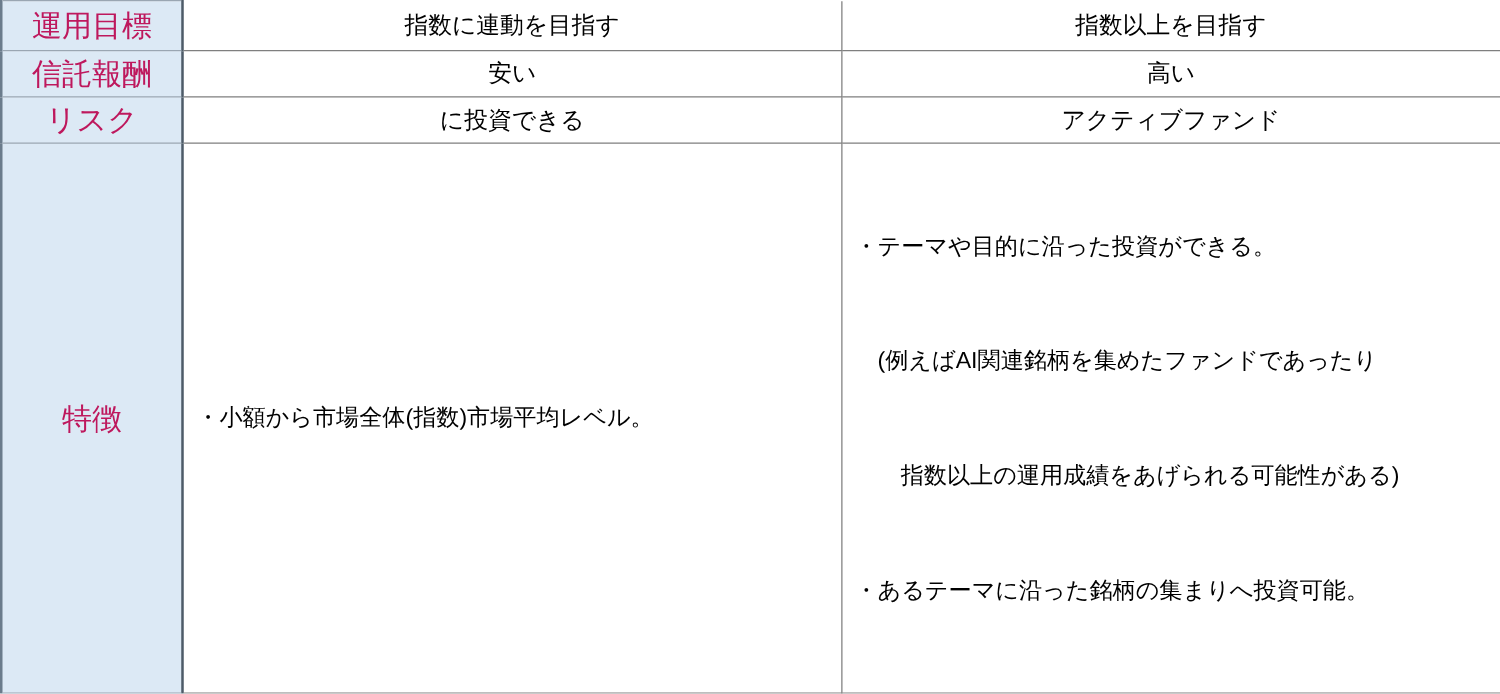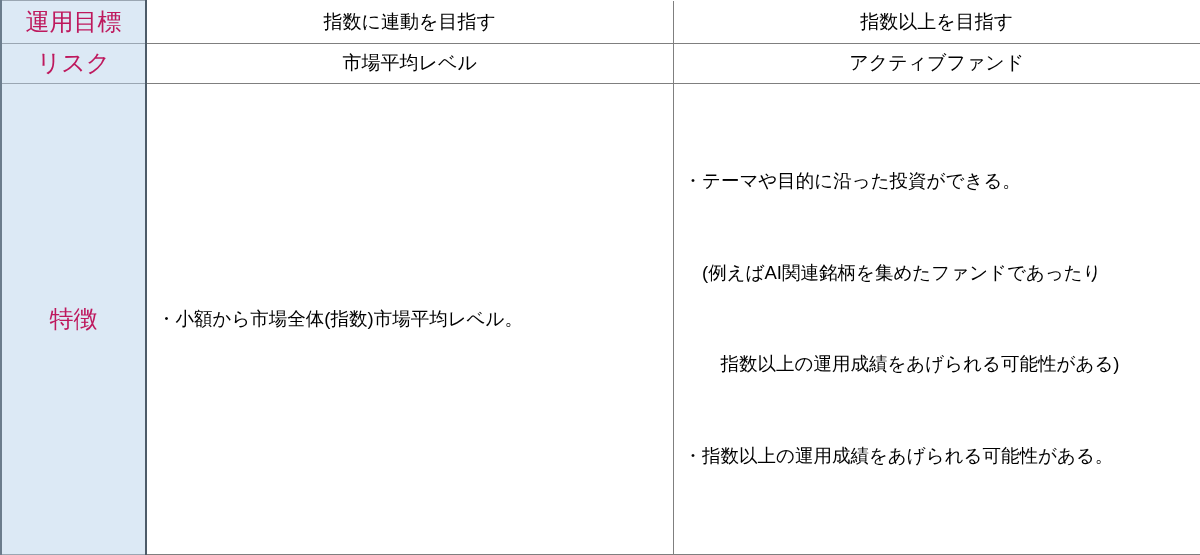--- a/index.html
+++ b/index.html
@@ -101,39 +101,44 @@
   </colgroup>
   <tbody>
 
 
     <tr>
       <td class="lbl first" style="height:38px">運用目標</td>
       <td class="val mid">指数に連動を目指す</td>
       <td class="val">指数以上を目指す</td>
     </tr>
 
+    <tr>
+      <td class="lbl" style="height:35px">信託報酬</td>
+      <td class="val mid">安い</td>
+      <td class="val">高い</td>
+    </tr>
 
     <tr>
       <td class="lbl" style="height:35px">リスク</td>
-      <td class="val mid">市場平均レベル</td>
+      <td class="val mid">に投資できる</td>
       <td class="val">アクティブファンド</td>
     </tr>
 
     <tr>
       <td class="lbl" style="height:175px">特徴</td>
       <td class="val mid feat">
         <div class="feat-list">
           <span class="fl-line">・小額から市場全体(指数)市場平均レベル。</span>
         </div>
       </td>
       <td class="val feat">
         <div class="feat-list">
           <span class="fl-line">・テーマや目的に沿った投資ができる。</span>
           <span class="fl-line">　(例えばAI関連銘柄を集めたファンドであったり</span>
           <span class="fl-line">　　指数以上の運用成績をあげられる可能性がある)</span>
-          <span class="fl-line">・指数以上の運用成績をあげられる可能性がある。</span>
+          <span class="fl-line">・あるテーマに沿った銘柄の集まりへ投資可能。</span>
         </div>
       </td>
     </tr>
 
   </tbody>
 </table>
 </div>
 
 </body></html>

